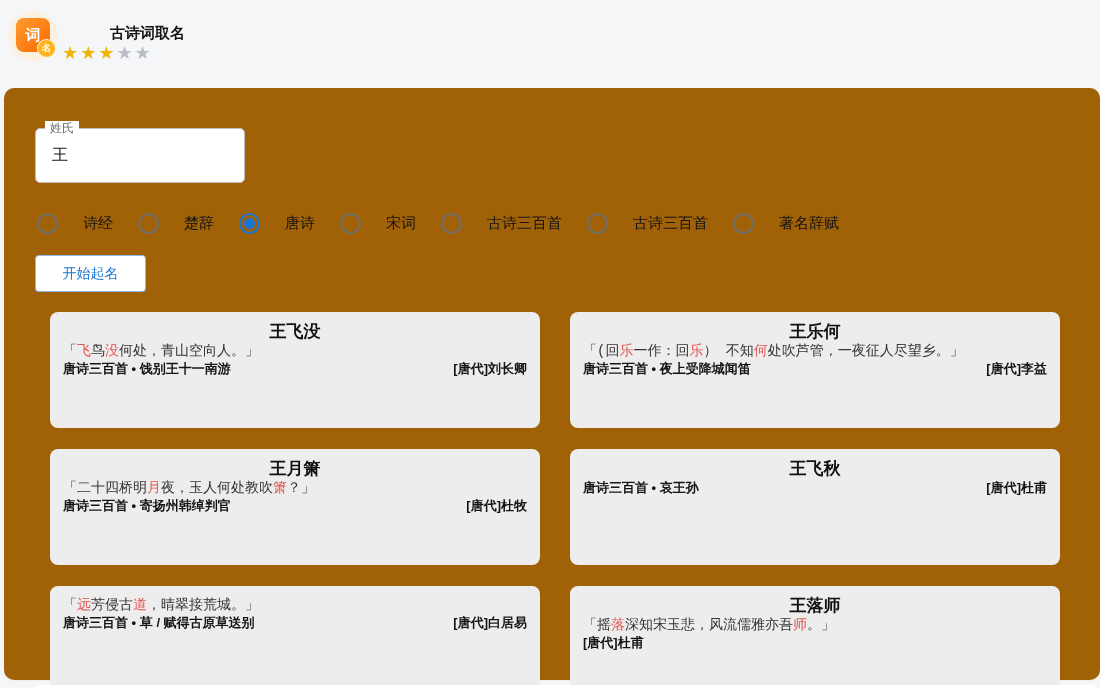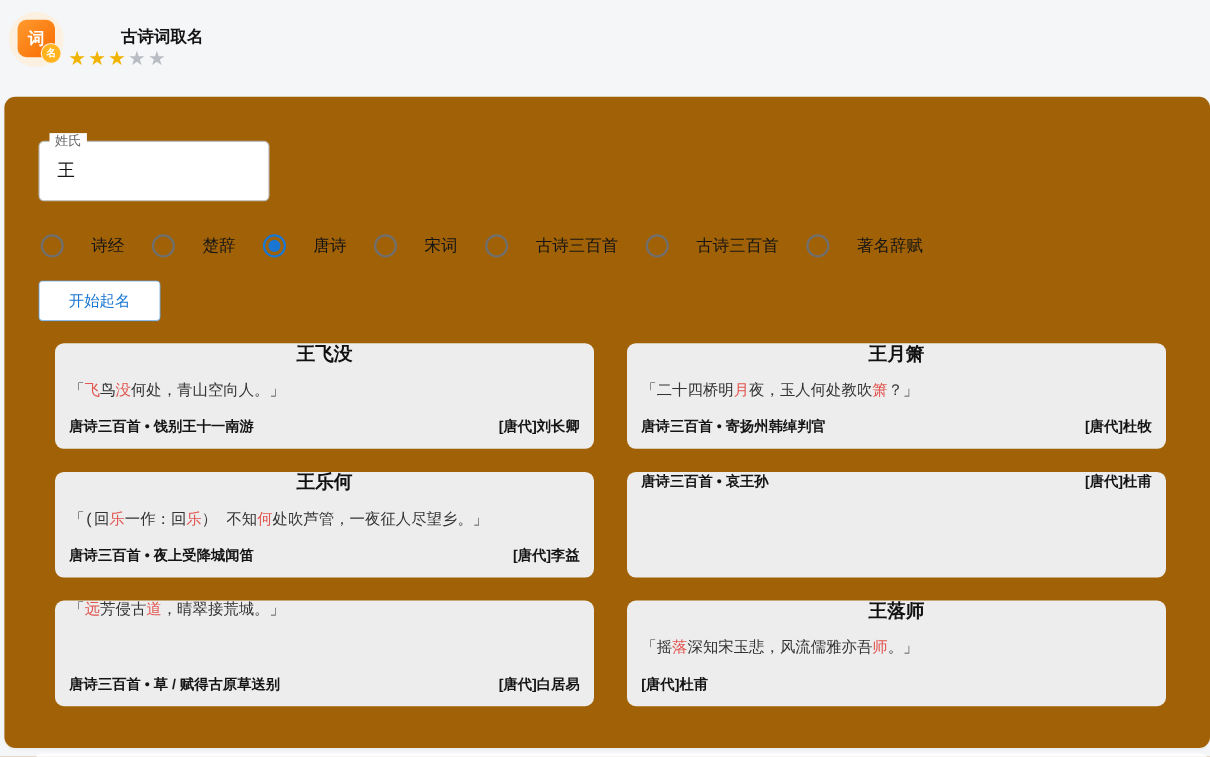--- a/index.html
+++ b/index.html
@@ -58,22 +58,22 @@
   .radio-label{font-size:15px;color:#141414;}
 
   
   .start-button{position:absolute;left:31px;top:167px;width:111px;height:37px;background:#fff;
     border:1px solid rgba(25,118,210,0.5);border-radius:4px;color:var(--accent);
     font-size:14px;cursor:pointer;font-family:inherit;}
 
   
   .results{position:absolute;left:46px;top:224px;width:1010px;display:grid;
     grid-template-columns:490px 490px;column-gap:30px;row-gap:21px;}
-  .card{height:96px;background:var(--card-bg);border-radius:8px;
-    padding:0 13px 11px;display:flex;flex-direction:column;justify-content:space-between;}
+  .card{height:116px;background:var(--card-bg);border-radius:8px;
+    padding:10px 13px 11px;display:flex;flex-direction:column;justify-content:flex-start;}
   .card-name{text-align:center;font-size:17px;font-weight:bold;color:#111;line-height:20px;}
   .card-quote{font-size:14px;color:#333;line-height:18px;font-family:Liberation Mono, monospace;}
   .card-quote .hl{color:var(--red);}
   .card-meta{display:flex;justify-content:space-between;align-items:baseline;
     font-size:13px;font-weight:bold;color:#141414;}
 </style>
 </head>
 <body style="background: rgb(245, 246, 248);">
 
 <div class="header">
@@ -127,36 +127,37 @@
   <div class="results">
       <div class="card">
     <div class="card-name">王飞没</div>
     <div class="card-quote"><span>「</span><span class="hl">飞</span><span>鸟</span><span class="hl">没</span><span>何处，青山空向人。」</span></div>
     <div class="card-meta">
       <span class="card-source">唐诗三百首 • 饯别王十一南游</span>
       <span class="card-author">[唐代]刘长卿</span>
     </div>
   </div>
       <div class="card">
+    <div class="card-name">王乐何</div>
+    <div class="card-quote"><span>「(回</span><span class="hl">乐</span><span>一作：回</span><span class="hl">乐</span><span>） 不知</span><span class="hl">何</span><span>处吹芦管，一夜征人尽望乡。」</span></div>
+    <div class="card-meta">
+      <span class="card-source">唐诗三百首 • 夜上受降城闻笛</span>
+      <span class="card-author">[唐代]李益</span>
+    </div>
+  </div>
+      <div class="card">
     <div class="card-name">王月箫</div>
     <div class="card-quote"><span>「二十四桥明</span><span class="hl">月</span><span>夜，玉人何处教吹</span><span class="hl">箫</span><span>？」</span></div>
     <div class="card-meta">
       <span class="card-source">唐诗三百首 • 寄扬州韩绰判官</span>
       <span class="card-author">[唐代]杜牧</span>
     </div>
   </div>
       <div class="card">
-    <div class="card-name">王乐何</div>
-    <div class="card-quote"><span>「(回</span><span class="hl">乐</span><span>一作：回</span><span class="hl">乐</span><span>） 不知</span><span class="hl">何</span><span>处吹芦管，一夜征人尽望乡。」</span></div>
-    <div class="card-meta">
-      <span class="card-source">唐诗三百首 • 夜上受降城闻笛</span>
-      <span class="card-author">[唐代]李益</span>
-    </div>
-  </div>
-      <div class="card">
+    <div class="card-name">王飞秋</div>
     <div class="card-meta">
       <span class="card-source">唐诗三百首 • 哀王孙</span>
       <span class="card-author">[唐代]杜甫</span>
     </div>
   </div>
       <div class="card">
     <div class="card-quote"><span>「</span><span class="hl">远</span><span>芳侵古</span><span class="hl">道</span><span>，晴翠接荒城。」</span></div>
     <div class="card-meta">
       <span class="card-source">唐诗三百首 • 草 / 赋得古原草送别</span>
       <span class="card-author">[唐代]白居易</span>

